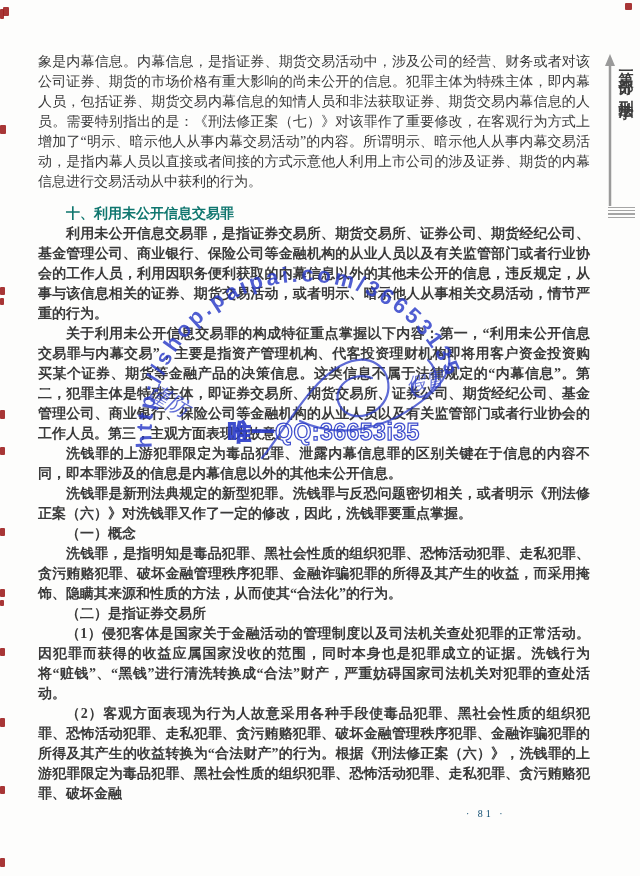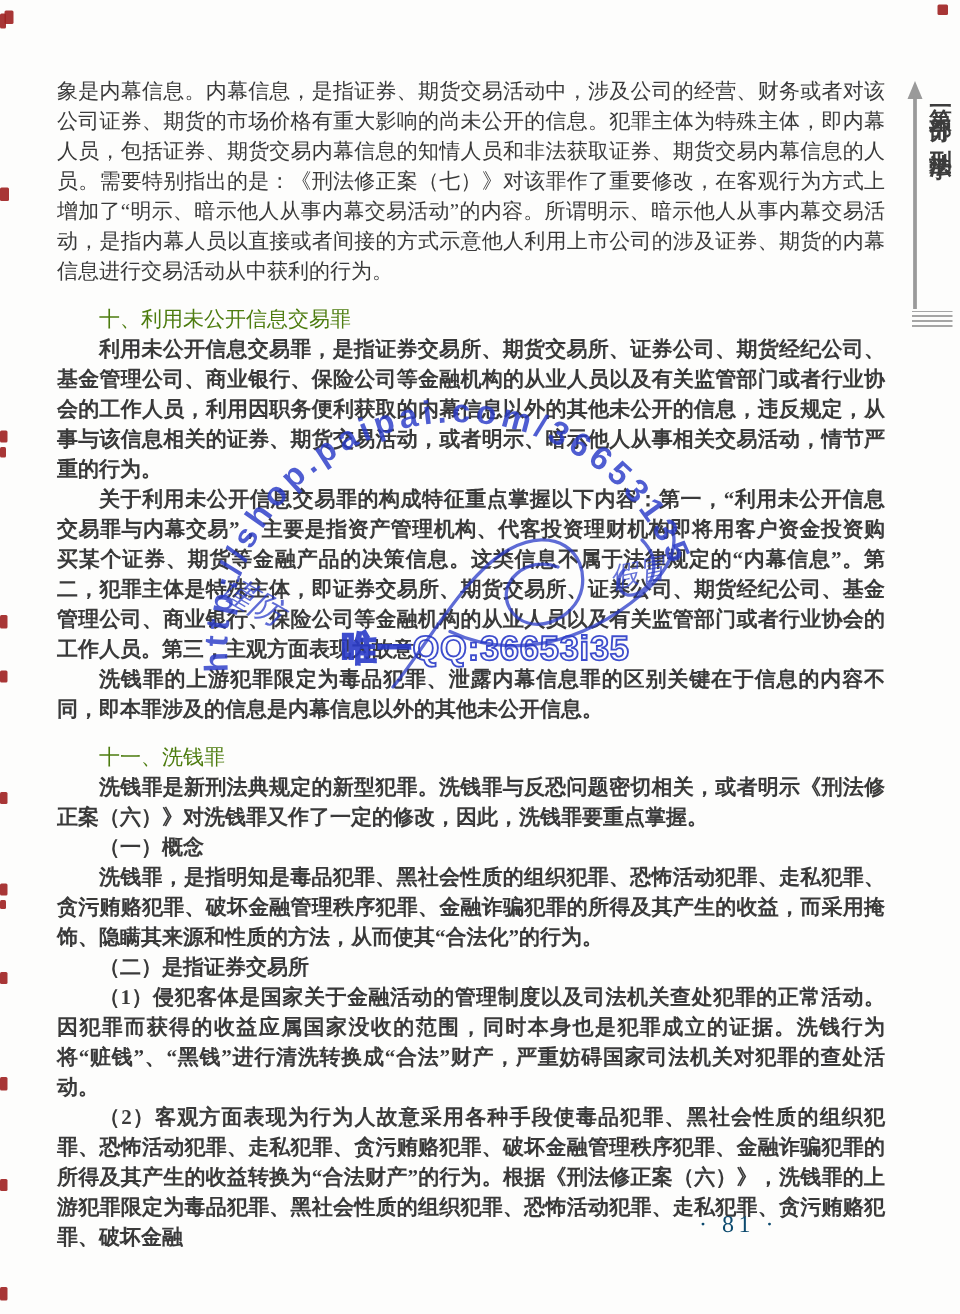--- a/index.html
+++ b/index.html
@@ -14,59 +14,58 @@
   .body-text{
     position:absolute;
     left:38px;top:52px;width:552px;
     font-size:14px;line-height:20px;
     color:#3a3a3a;
     text-align:justify;
   }
   .body-text p{margin:0;}
   p.body-first{text-indent:0;}
   p.body{text-indent:2em;font-weight:bold;}
-  p.heading{text-indent:2em;font-weight:normal;margin-top:12px;color:#4d7c0f;}
+  p.heading{text-indent:2em;font-weight:bold;margin-top:12px;color:#0f766e;}
   
   .tab{position:absolute;left:594px;top:50px;width:46px;height:180px;}
   .tab-arrow{position:absolute;left:0;top:0;}
   .tab-text{
     position:absolute;left:22px;top:10px;height:152px;
     writing-mode:vertical-rl;text-orientation:upright;
     font-size:15px;font-weight:600;letter-spacing:2.5px;
     color:#3c3c3c;white-space:nowrap;
     font-family:"Liberation Sans","DejaVu Sans",sans-serif;
   }
   .tab-text .gap{margin-top:18px;display:inline-block;}
   .tab-hatch{
     position:absolute;left:14px;top:157px;width:27px;height:13px;
     background:repeating-linear-gradient(180deg,#8f8f8f 0px,#8f8f8f 1.2px,transparent 1.2px,transparent 3.2px);
     opacity:.8;
   }
   
   .pageno{
     position:absolute;left:466px;top:808px;
-    font-size:16px;letter-spacing:3px;color:#0c4a6e;
+    font-size:10px;letter-spacing:3px;color:#0c4a6e;
   }
   
   .wm{position:absolute;left:0;top:0;pointer-events:none;}
   
   .scan-mark{position:absolute;background:#9e2020;opacity:.9;border-radius:1px;}
 </style>
 </head>
 <body>
 
 <div class="page">
 
   <div class="body-text">
       <p class="body-first">象是内幕信息。内幕信息，是指证券、期货交易活动中，涉及公司的经营、财务或者对该公司证券、期货的市场价格有重大影响的尚未公开的信息。犯罪主体为特殊主体，即内幕人员，包括证券、期货交易内幕信息的知情人员和非法获取证券、期货交易内幕信息的人员。需要特别指出的是：《刑法修正案（七）》对该罪作了重要修改，在客观行为方式上增加了“明示、暗示他人从事内幕交易活动”的内容。所谓明示、暗示他人从事内幕交易活动，是指内幕人员以直接或者间接的方式示意他人利用上市公司的涉及证券、期货的内幕信息进行交易活动从中获利的行为。</p>
       <p class="heading">十、利用未公开信息交易罪</p>
       <p class="body">利用未公开信息交易罪，是指证券交易所、期货交易所、证券公司、期货经纪公司、基金管理公司、商业银行、保险公司等金融机构的从业人员以及有关监管部门或者行业协会的工作人员，利用因职务便利获取的内幕信息以外的其他未公开的信息，违反规定，从事与该信息相关的证券、期货交易活动，或者明示、暗示他人从事相关交易活动，情节严重的行为。</p>
       <p class="body">关于利用未公开信息交易罪的构成特征重点掌握以下内容：第一，“利用未公开信息交易罪与内幕交易”，主要是指资产管理机构、代客投资理财机构即将用客户资金投资购买某个证券、期货等金融产品的决策信息。这类信息不属于法律规定的“内幕信息”。第二，犯罪主体是特殊主体，即证券交易所、期货交易所、证券公司、期货经纪公司、基金管理公司、商业银行、保险公司等金融机构的从业人员以及有关监管部门或者行业协会的工作人员。第三，主观方面表现为故意。</p>
       <p class="body">洗钱罪的上游犯罪限定为毒品犯罪、泄露内幕信息罪的区别关键在于信息的内容不同，即本罪涉及的信息是内幕信息以外的其他未公开信息。</p>
-      <p class="heading">十一、洗钱罪</p>
       <p class="body">洗钱罪是新刑法典规定的新型犯罪。洗钱罪与反恐问题密切相关，或者明示《刑法修正案（六）》对洗钱罪又作了一定的修改，因此，洗钱罪要重点掌握。</p>
       <p class="body">（一）概念</p>
       <p class="body">洗钱罪，是指明知是毒品犯罪、黑社会性质的组织犯罪、恐怖活动犯罪、走私犯罪、贪污贿赂犯罪、破坏金融管理秩序犯罪、金融诈骗犯罪的所得及其产生的收益，而采用掩饰、隐瞒其来源和性质的方法，从而使其“合法化”的行为。</p>
       <p class="body">（二）是指证券交易所</p>
       <p class="body">（1）侵犯客体是国家关于金融活动的管理制度以及司法机关查处犯罪的正常活动。因犯罪而获得的收益应属国家没收的范围，同时本身也是犯罪成立的证据。洗钱行为将“赃钱”、“黑钱”进行清洗转换成“合法”财产，严重妨碍国家司法机关对犯罪的查处活动。</p>
       <p class="body">（2）客观方面表现为行为人故意采用各种手段使毒品犯罪、黑社会性质的组织犯罪、恐怖活动犯罪、走私犯罪、贪污贿赂犯罪、破坏金融管理秩序犯罪、金融诈骗犯罪的所得及其产生的收益转换为“合法财产”的行为。根据《刑法修正案（六）》，洗钱罪的上游犯罪限定为毒品犯罪、黑社会性质的组织犯罪、恐怖活动犯罪、走私犯罪、贪污贿赂犯罪、破坏金融</p>
     </div>
 
   <svg class="wm" width="640" height="876" viewBox="0 0 640 876">
     <defs>

